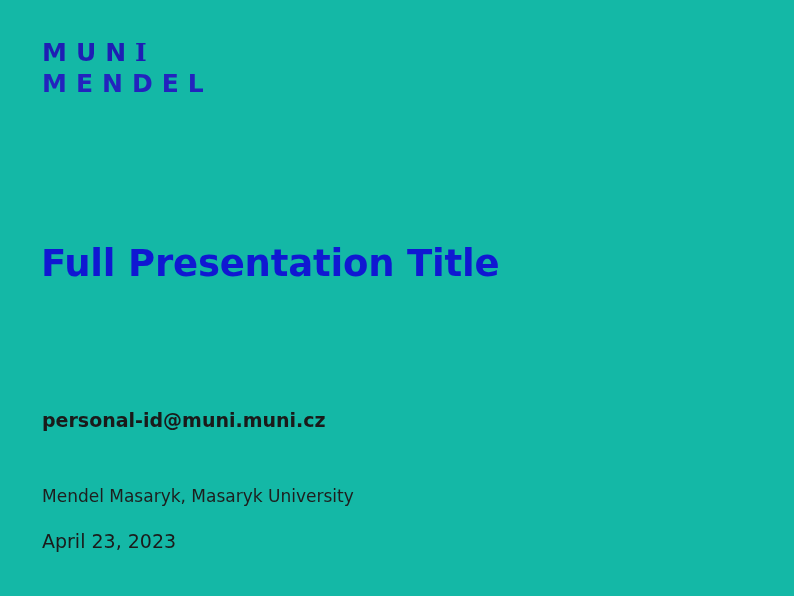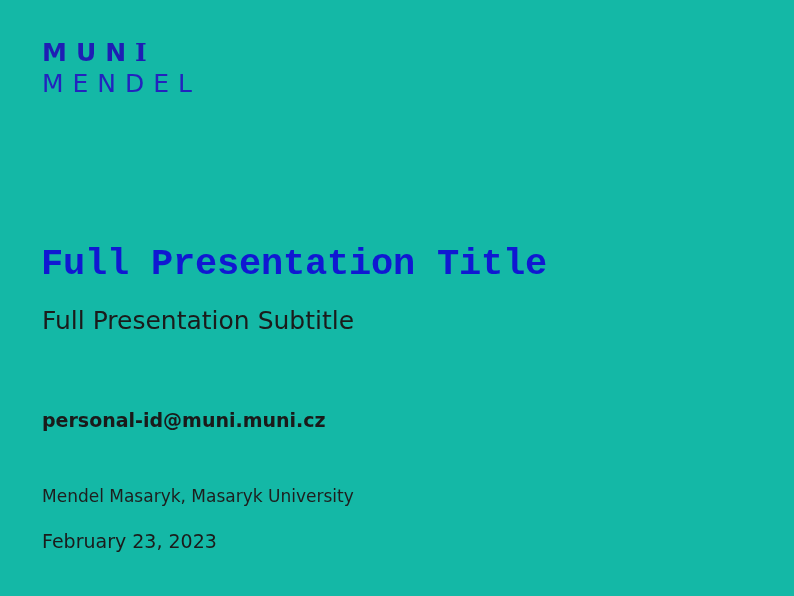--- a/index.html
+++ b/index.html
@@ -42,38 +42,37 @@
   }
 
   .logo-muni .serif-i {
     font-family: "DejaVu Serif", "Liberation Serif", serif;
     font-weight: 700;
   }
 
   .logo-mendel,
   .logo-museum {
     font-size: 25px;
-    font-weight: 400;
+    font-weight: 700;
     letter-spacing: 9px;
     line-height: 31px;
     color: #2323BE;
   }
 
   
   .title {
     position: absolute;
     left: 41px;
     top: 243px;
     font-size: 37px;
     font-weight: 700;
     letter-spacing: -0.2px;
     color: #1018D2;
     line-height: 1.15;
     white-space: nowrap;
-    font-family: Liberation Mono, monospace;
   }
 
   .subtitle {
     position: absolute;
     left: 42px;
     top: 306px;
     font-size: 25px;
     font-weight: 400;
     color: #1B1B1B;
     line-height: 1.2;
@@ -124,23 +123,22 @@
 
 <div class="slide">
 
   <div class="logo">
     <span class="logo-line logo-muni"><span>MUN</span><span class="serif-i">I</span></span>
     <span class="logo-line logo-mendel">MENDEL</span>
   </div>
 
   <div class="title">Full Presentation Title</div>
 
-  <div class="subtitle">Full Presentation Subtitle</div>
 
   <div class="author-block">
     <span class="author-email">personal-id@muni.muni.cz</span>
   </div>
 
   <div class="affiliation">Mendel Masaryk, Masaryk University</div>
 
-  <div class="date">February 23, 2023</div>
+  <div class="date">April 23, 2023</div>
 
 </div>
 
 </body></html>

